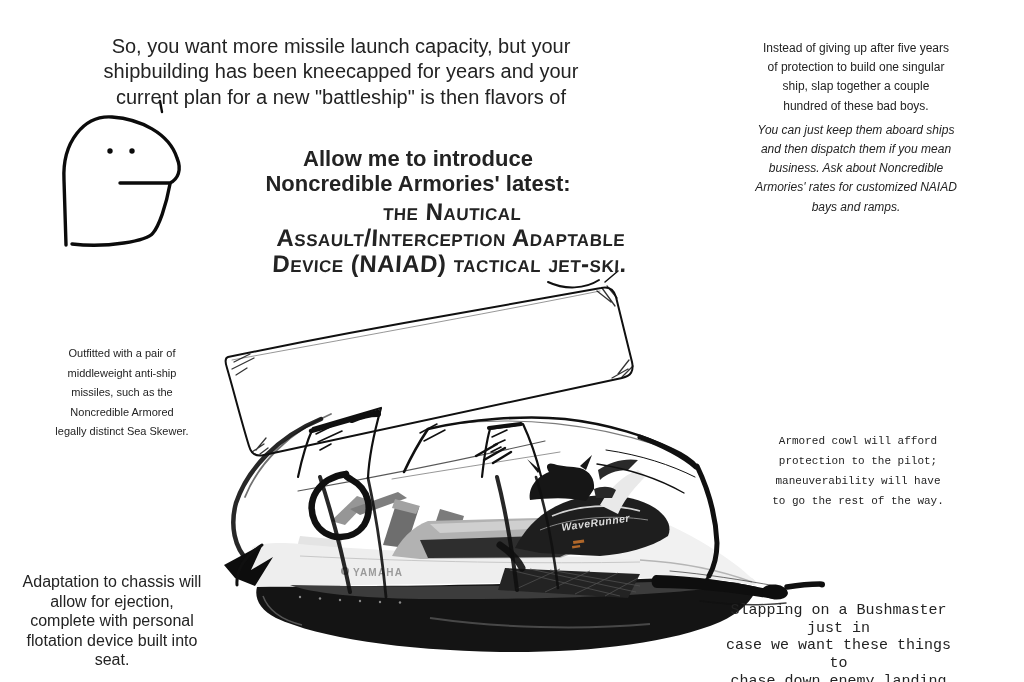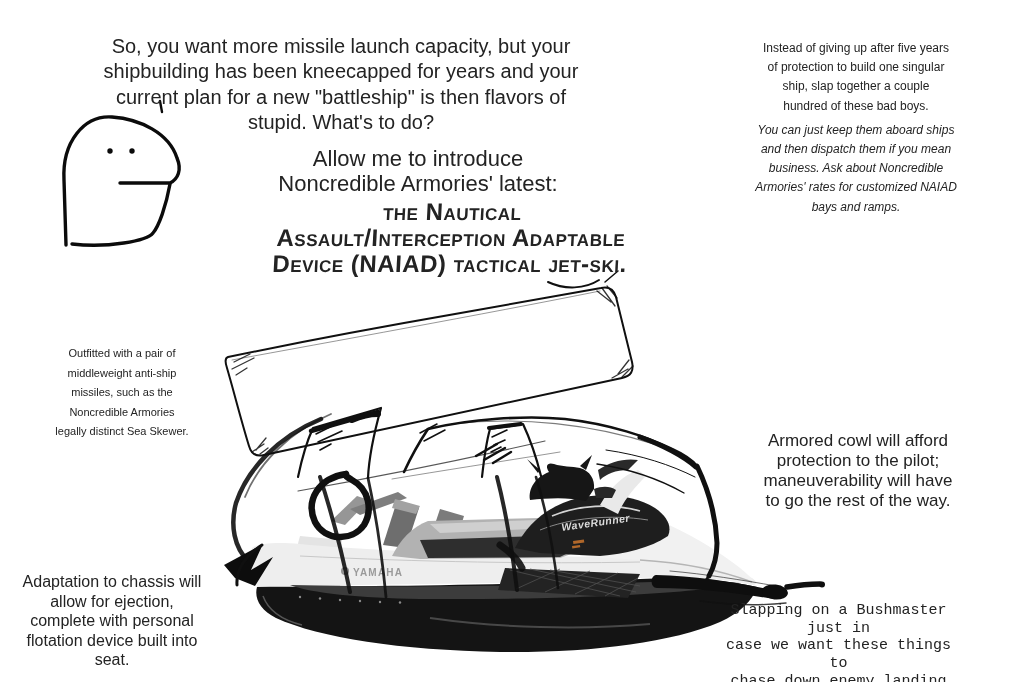--- a/index.html
+++ b/index.html
@@ -1,28 +1,28 @@
 <!DOCTYPE html>
 <html><head>
 <meta charset="utf-8">
 <style>
   html,body{margin:0;padding:0;background:#ffffff;}
   .canvas{position:relative;width:1024px;height:682px;background:#ffffff;overflow:hidden;
           font-family:"Liberation Sans",sans-serif;color:#232323;}
   svg.art{position:absolute;left:0;top:0;z-index:0;}
   .tb{position:absolute;text-align:center;z-index:1;}
   #pitch   {left:60px;  top:34px;  width:562px; font-size:20px;   line-height:25.3px;}
-  #leadin  {left:217px; top:146px; width:402px; font-size:22px;   line-height:25px;}
+  #leadin  {left:217px; top:146px; width:402px; font-size:22px;   line-height:25px;font-weight:bold;}
   #fancy   {left:226px; top:199px; width:450px; font-size:24px;   line-height:26px;
             font-weight:bold;font-variant:small-caps;letter-spacing:.5px;transform:skewX(-3deg);}
   #rightcol{left:694px; top:39px;  width:324px; font-size:12px;   line-height:19.2px;}
   #rightcol .para+.para{margin-top:5px;font-style:italic;}
   #missiles{left:16px;   top:344px; width:212px; font-size:11px;   line-height:19.6px;}
   #ejection{left:6px;   top:572px; width:212px; font-size:16px;   line-height:19.6px;text-align:center;}
-  #cowl    {left:727px; top:431px; width:262px; font-size:17px; line-height:20px;}
+  #cowl    {left:727px; top:431px; width:262px; font-size:11px; line-height:20px;font-family:Liberation Mono, monospace;}
   #gun     {left:716px; top:602px; width:245px; font-size:15px; line-height:17.7px;font-family:Liberation Mono, monospace;}
 </style>
 </head>
 <body>
 
 <div class="canvas">
 
   <svg class="art" width="1024" height="682" viewBox="0 0 1024 682">
 
     <g stroke="none">
@@ -163,21 +163,20 @@
       <circle cx="110" cy="151" r="2.7" fill="#0b0b0b" stroke="none"></circle>
       <circle cx="132" cy="151" r="2.7" fill="#0b0b0b" stroke="none"></circle>
       <path stroke-width="2.4" d="M160,101 L162,112"></path>
     </g>
   </svg>
 
   <div class="tb" id="pitch">
     <div>So, you want more missile launch capacity, but your</div>
     <div>shipbuilding has been kneecapped for years and your</div>
     <div>current plan for a new "battleship" is then flavors of</div>
-    <div>stupid. What's to do?</div>
   </div>
 
   <div class="tb" id="leadin">
     <div>Allow me to introduce</div>
     <div>Noncredible Armories' latest:</div>
   </div>
 
   <div class="tb" id="fancy">
     <div>the Nautical</div>
     <div>Assault/Interception Adaptable</div>
@@ -197,21 +196,21 @@
       <div>business. Ask about Noncredible</div>
       <div>Armories' rates for customized NAIAD</div>
       <div>bays and ramps.</div>
     </div>
   </div>
 
   <div class="tb" id="missiles">
     <div>Outfitted with a pair of</div>
     <div>middleweight anti-ship</div>
     <div>missiles, such as the</div>
-    <div>Noncredible Armories</div>
+    <div>Noncredible Armored</div>
     <div>legally distinct Sea Skewer.</div>
   </div>
 
   <div class="tb" id="ejection">
     <div>Adaptation to chassis will</div>
     <div>allow for ejection,</div>
     <div>complete with personal</div>
     <div>flotation device built into</div>
     <div>seat.</div>
   </div>

